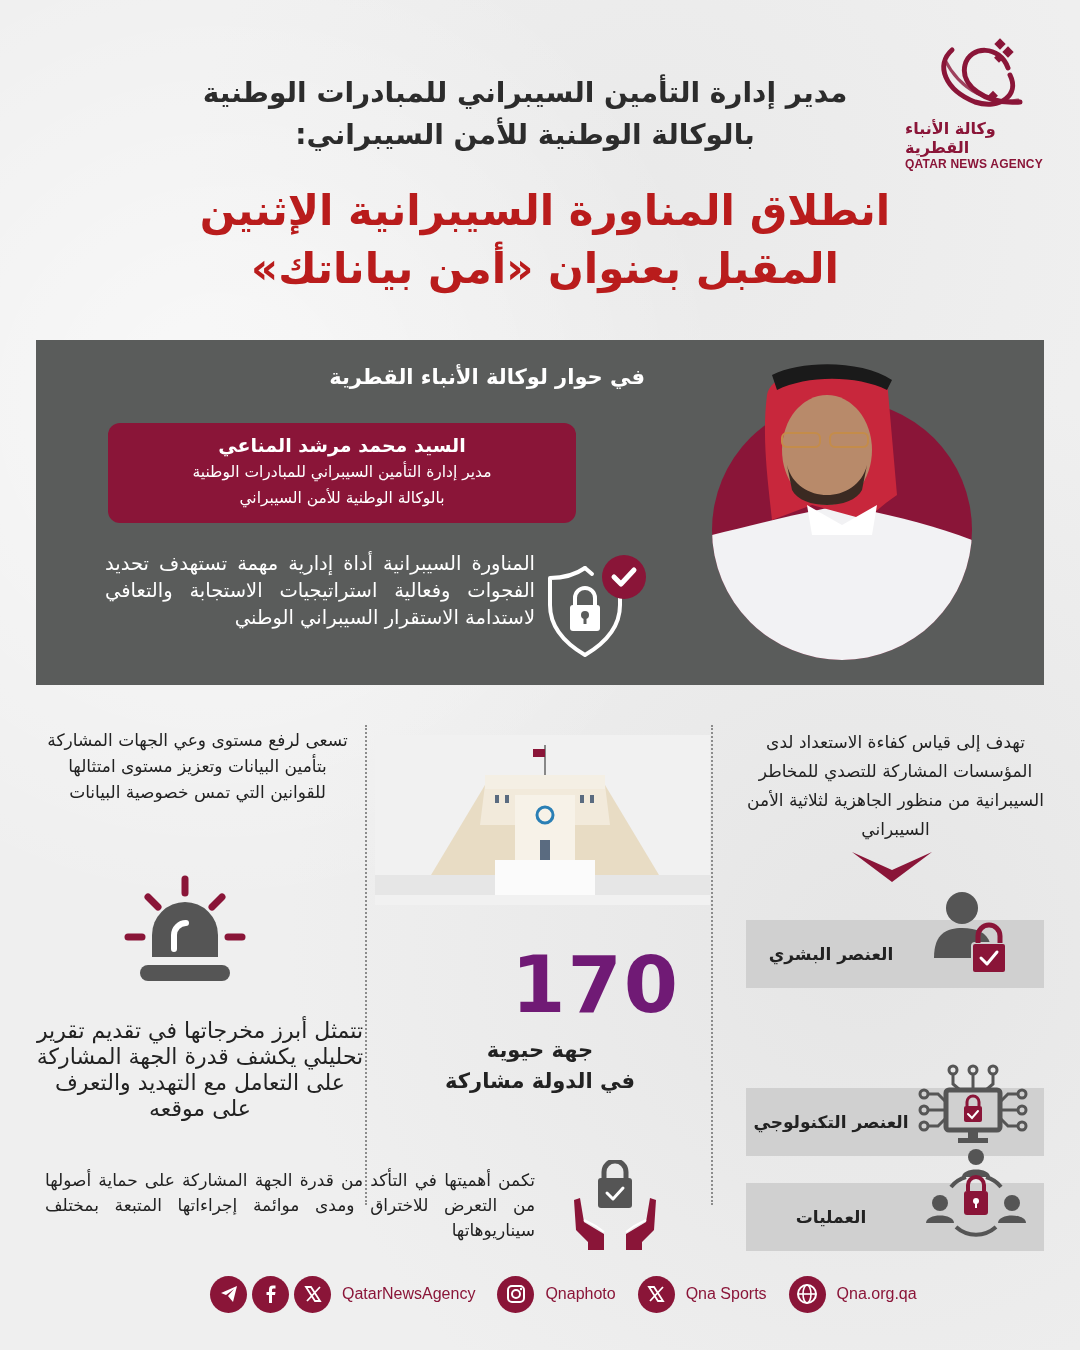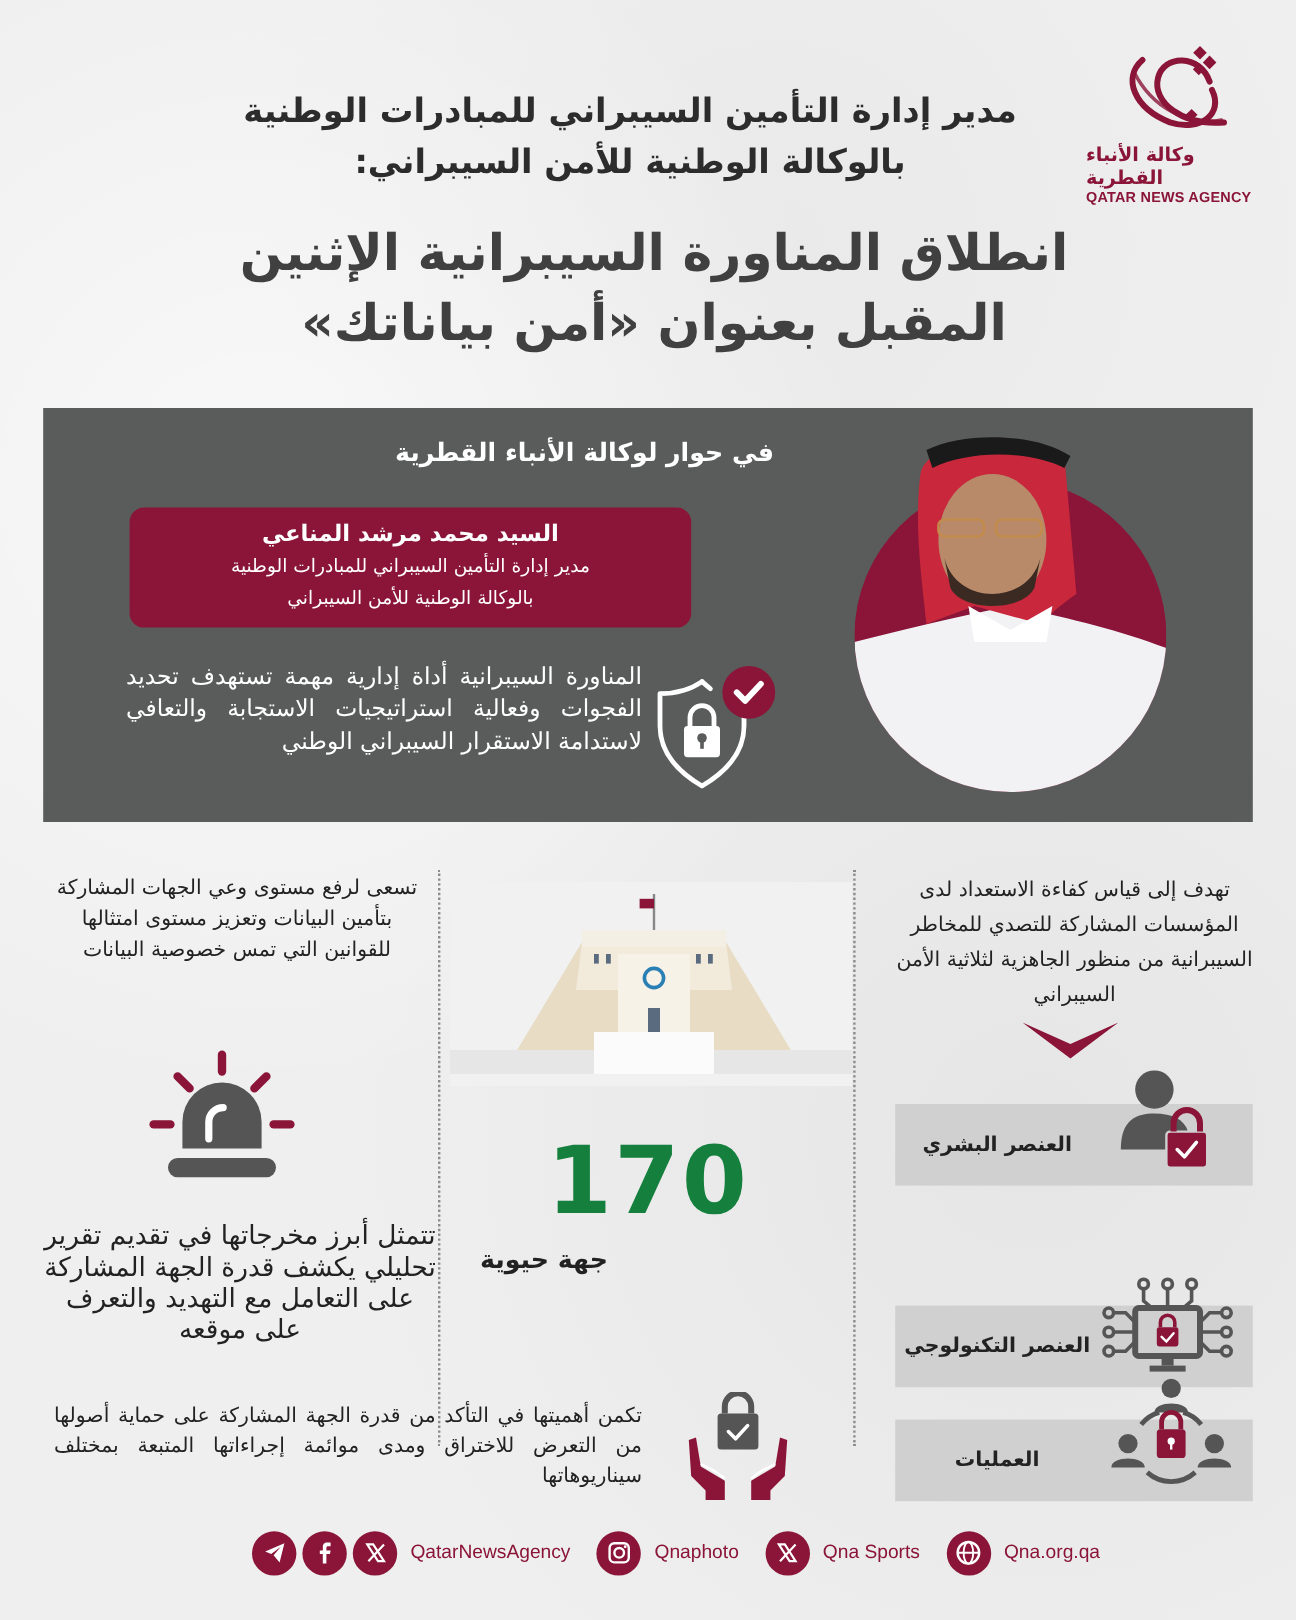--- a/index.html
+++ b/index.html
@@ -23,21 +23,21 @@
   .logo-ar { font-size: 16px; font-weight: bold; color: #8a1538; margin-top: 4px; direction: rtl; }
   .logo-en { font-family: "Liberation Sans", sans-serif; font-size: 12px; font-weight: bold; color: #8a1538; letter-spacing: 0.2px; }
 
   
   .subtitle {
     right: 205px; top: 72px; width: 700px;
     font-size: 28px; font-weight: bold; color: #2c2c2c; line-height: 42px; text-align: center;
   }
   .main-title {
     right: 175px; top: 182px; width: 720px;
-    font-size: 42px; font-weight: bold; color: #404040; line-height: 58px; text-align: center;
+    font-size: 42px; font-weight: bold; color: #b91c1c; line-height: 58px; text-align: center;
   }
 
   
   .panel { left: 36px; top: 340px; width: 1008px; height: 345px; background: #5a5c5b; }
   .interview-label {
     left: 110px; top: 365px; width: 535px; 
     font-size: 21px; color: #fff; font-weight: bold;
   }
   .name-card {
     left: 108px; top: 423px; width: 468px; height: 100px; background: #8a1538; border-radius: 12px;
@@ -75,25 +75,25 @@
     font-size: 17px; line-height: 26px; color: #222;
   }
   .siren { left: 120px; top: 875px; width: 130px; height: 110px; }
   .left-desc2 {
     left: 35px; top: 1018px; width: 330px; text-align: center;
     font-size: 22px; line-height: 26px; color: #222;
   }
 
   .building { left: 375px; top: 735px; width: 335px; height: 170px; }
   .stat-number {
-    left: 400px; top: 940px; width: 280px; text-align: center;
-    font-family: "DejaVu Sans", sans-serif; font-size: 78px; font-weight: bold; color: #15803d; letter-spacing: 2px;
+    left: 400px; top: 940px; width: 280px; text-align: right;
+    font-family: "DejaVu Sans", sans-serif; font-size: 78px; font-weight: bold; color: #701a75; letter-spacing: 2px;
   }
   .stat-label {
-    left: 400px; top: 1035px; width: 280px; text-align: left;
+    left: 400px; top: 1035px; width: 280px; text-align: center;
     font-size: 21px; font-weight: bold; line-height: 31px; color: #222;
   }
 
   .bottom-desc {
     left: 45px; top: 1168px; width: 490px;
     font-size: 17px; line-height: 25px; color: #222; text-align: justify;
   }
   .hands { left: 570px; top: 1160px; width: 90px; height: 90px; }
 
   
@@ -262,20 +262,21 @@
     <rect x="205" y="60" width="4" height="8"></rect>
       <rect x="215" y="60" width="4" height="8"></rect>
     <rect x="165" y="105" width="10" height="30"></rect>
   </g>
   <rect x="0" y="140" width="335" height="20" fill="#e6e6e6"></rect>
   <rect x="120" y="125" width="100" height="35" fill="#fbfbfb"></rect>
 </svg>
 <div class="abs stat-number">170</div>
 <div class="abs stat-label rtl">
   <div>جهة حيوية</div>
+  <div>في الدولة مشاركة</div>
 </div>
 
 <div class="abs bottom-desc rtl">تكمن أهميتها في التأكد من قدرة الجهة المشاركة على حماية أصولها من التعرض للاختراق ومدى موائمة إجراءاتها المتبعة بمختلف سيناريوهاتها</div>
 <svg class="abs hands" viewBox="0 0 90 90">
   <rect x="28" y="18" width="34" height="30" rx="3" fill="#555"></rect>
   <path d="M34 18 L34 12 A11 11 0 0 1 56 12 L56 18" fill="none" stroke="#555" stroke-width="5"></path>
   <path d="M37 33 L43 39 L53 28" fill="none" stroke="#fff" stroke-width="3" stroke-linecap="round" stroke-linejoin="round"></path>
   <path d="M4 40 L10 38 L14 62 L34 74 L34 90 L18 90 L18 82 L6 70 Z" fill="#8a1538"></path>
   <path d="M86 40 L80 38 L76 62 L56 74 L56 90 L72 90 L72 82 L84 70 Z" fill="#8a1538"></path>
   <path d="M14 60 L26 66 L34 72" fill="none" stroke="#fff" stroke-width="2"></path>

